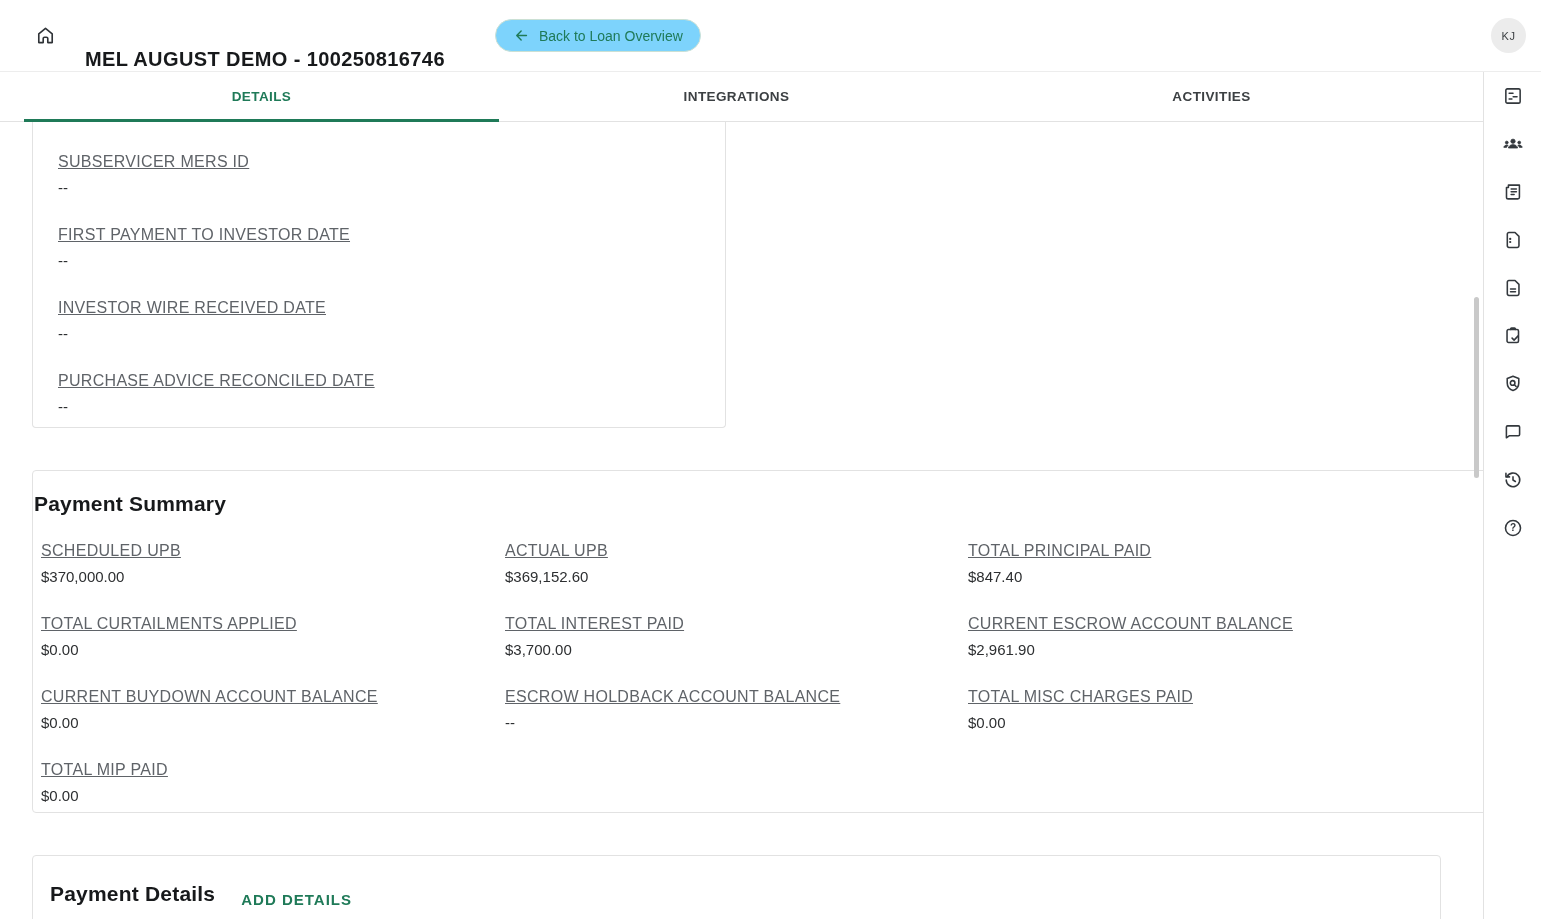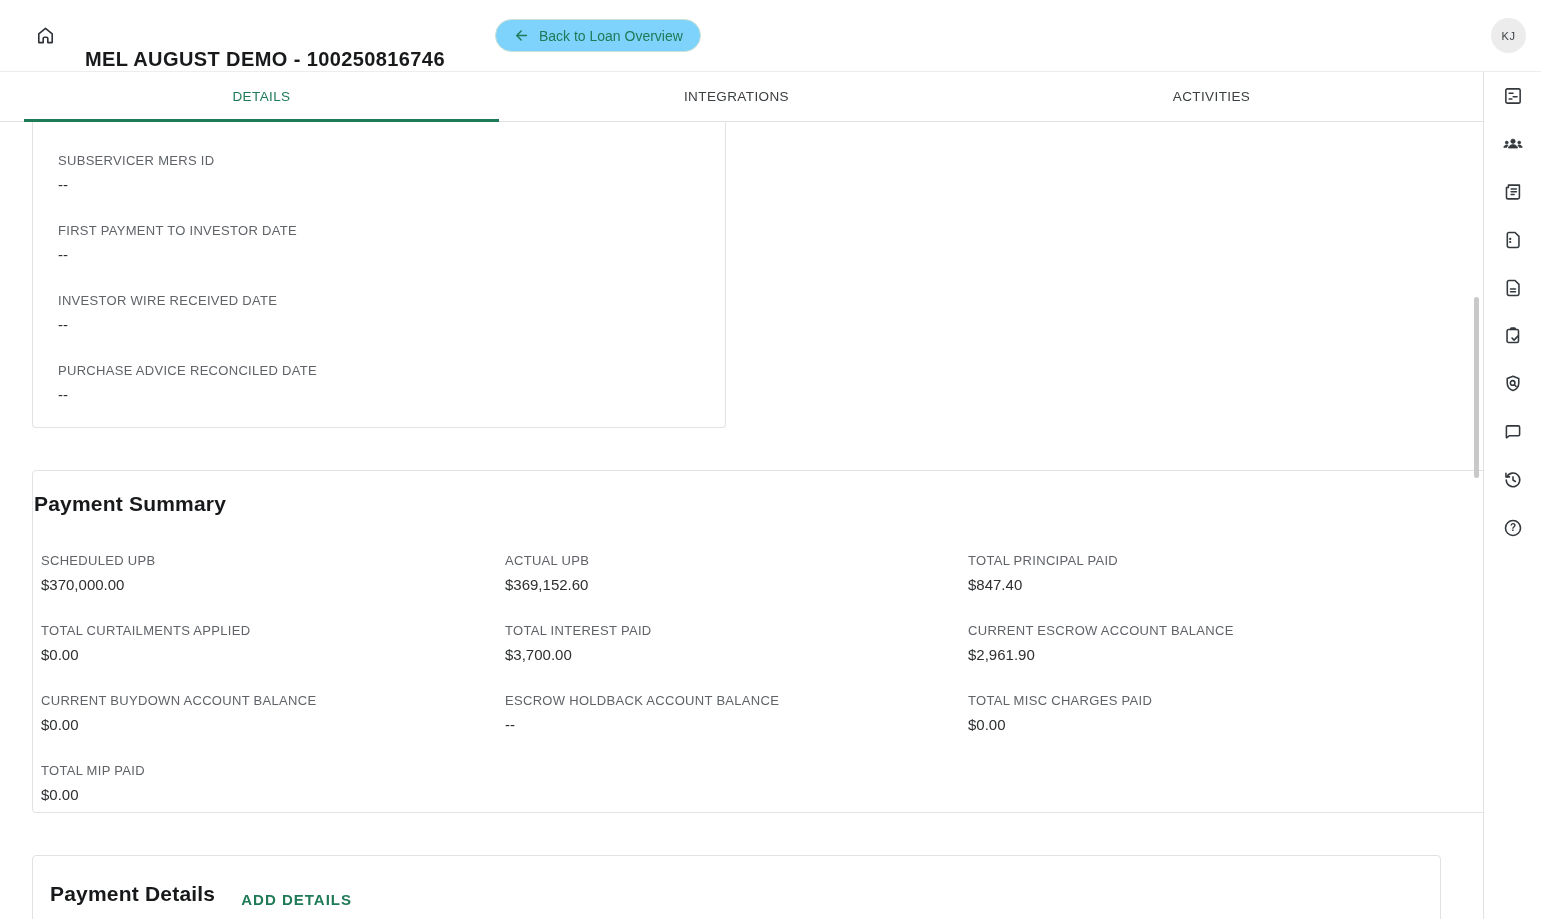--- a/index.html
+++ b/index.html
@@ -20,46 +20,46 @@
   .avatar { margin-left: auto; margin-right: 15px; width: 35px; height: 35px;
     border-radius: 50%; background: #ececec; color: #3c4043; display: flex;
     align-items: center; justify-content: center; font-size: 11px; letter-spacing: 0.5px;
     cursor: pointer; }
 
   
   .tabbar { position: absolute; top: 72px; left: 0; width: 1484px; height: 50px;
     background: #fff; border-bottom: 1px solid #e2e2e2; }
   .tabs { display: flex; margin-left: 24px; height: 100%; }
   .tab { width: 475px; display: flex; align-items: center; justify-content: center;
-    font-size: 13.5px; font-weight: 400; letter-spacing: 0.4px; color: #3c4043;
+    font-size: 13.5px; font-weight: 700; letter-spacing: 0.4px; color: #3c4043;
     position: relative; cursor: pointer; }
   .tab.active { color: #1f7a58; }
   .tab.active::after { content: ""; position: absolute; left: 0; right: 0; bottom: -1px;
     height: 3px; background: #1f7a58; }
 
   
   .rail { position: absolute; top: 72px; right: 0; bottom: 0; width: 58px;
     border-left: 1px solid #e2e2e2; background: #fff; display: flex;
     flex-direction: column; align-items: center; }
   .rail-icon { width: 48px; height: 48px; display: flex; align-items: center;
     justify-content: center; cursor: pointer; color: #33383d; }
   .rail-icon svg { width: 22px; height: 22px; stroke: #33383d; }
 
   
   .card { position: absolute; background: #fff; border: 1px solid #e2e2e2; border-radius: 4px; }
   .card-investor { left: 32px; top: 122px; width: 694px; height: 306px;
     border-top: none; border-radius: 0 0 4px 4px; padding: 31px 0 0 25px; }
   .field { margin-bottom: 30px; }
-  .field-label { font-size: 13px; letter-spacing: 0.3px; color: #5f6368; }
+  .field-label { font-size: 16px; letter-spacing: 0.3px; color: #5f6368; text-decoration: underline; }
   .field-value { margin-top: 8px; font-size: 15px; color: #2d2f31; }
 
   .card-summary { left: 32px; top: 470px; width: 1500px; height: 343px; padding: 18px 0 0 8px; }
   .card-title { font-size: 21px; font-weight: 700; color: #17191b; letter-spacing: 0.2px;
     line-height: 30px; margin-left: -7px; }
-  .summary-grid { margin-top: 34px; display: grid; grid-template-columns: 464px 463px 1fr; }
+  .summary-grid { margin-top: 23px; display: grid; grid-template-columns: 464px 463px 1fr; }
 
   .card-details { left: 32px; top: 855px; width: 1409px; height: 200px; padding: 23px 0 0 17px; }
   .details-head { display: flex; align-items: center; gap: 26px; }
   .card-title2 { font-size: 21px; font-weight: 700; color: #17191b; letter-spacing: 0.2px;
     line-height: 30px; }
   .add-details { color: #1f7a58; font-size: 15px; font-weight: 700; letter-spacing: 1px;
     cursor: pointer; margin-top: 10px; }
 
   
   .scroll-thumb { position: absolute; left: 1474px; top: 297px; width: 5px; height: 181px;

